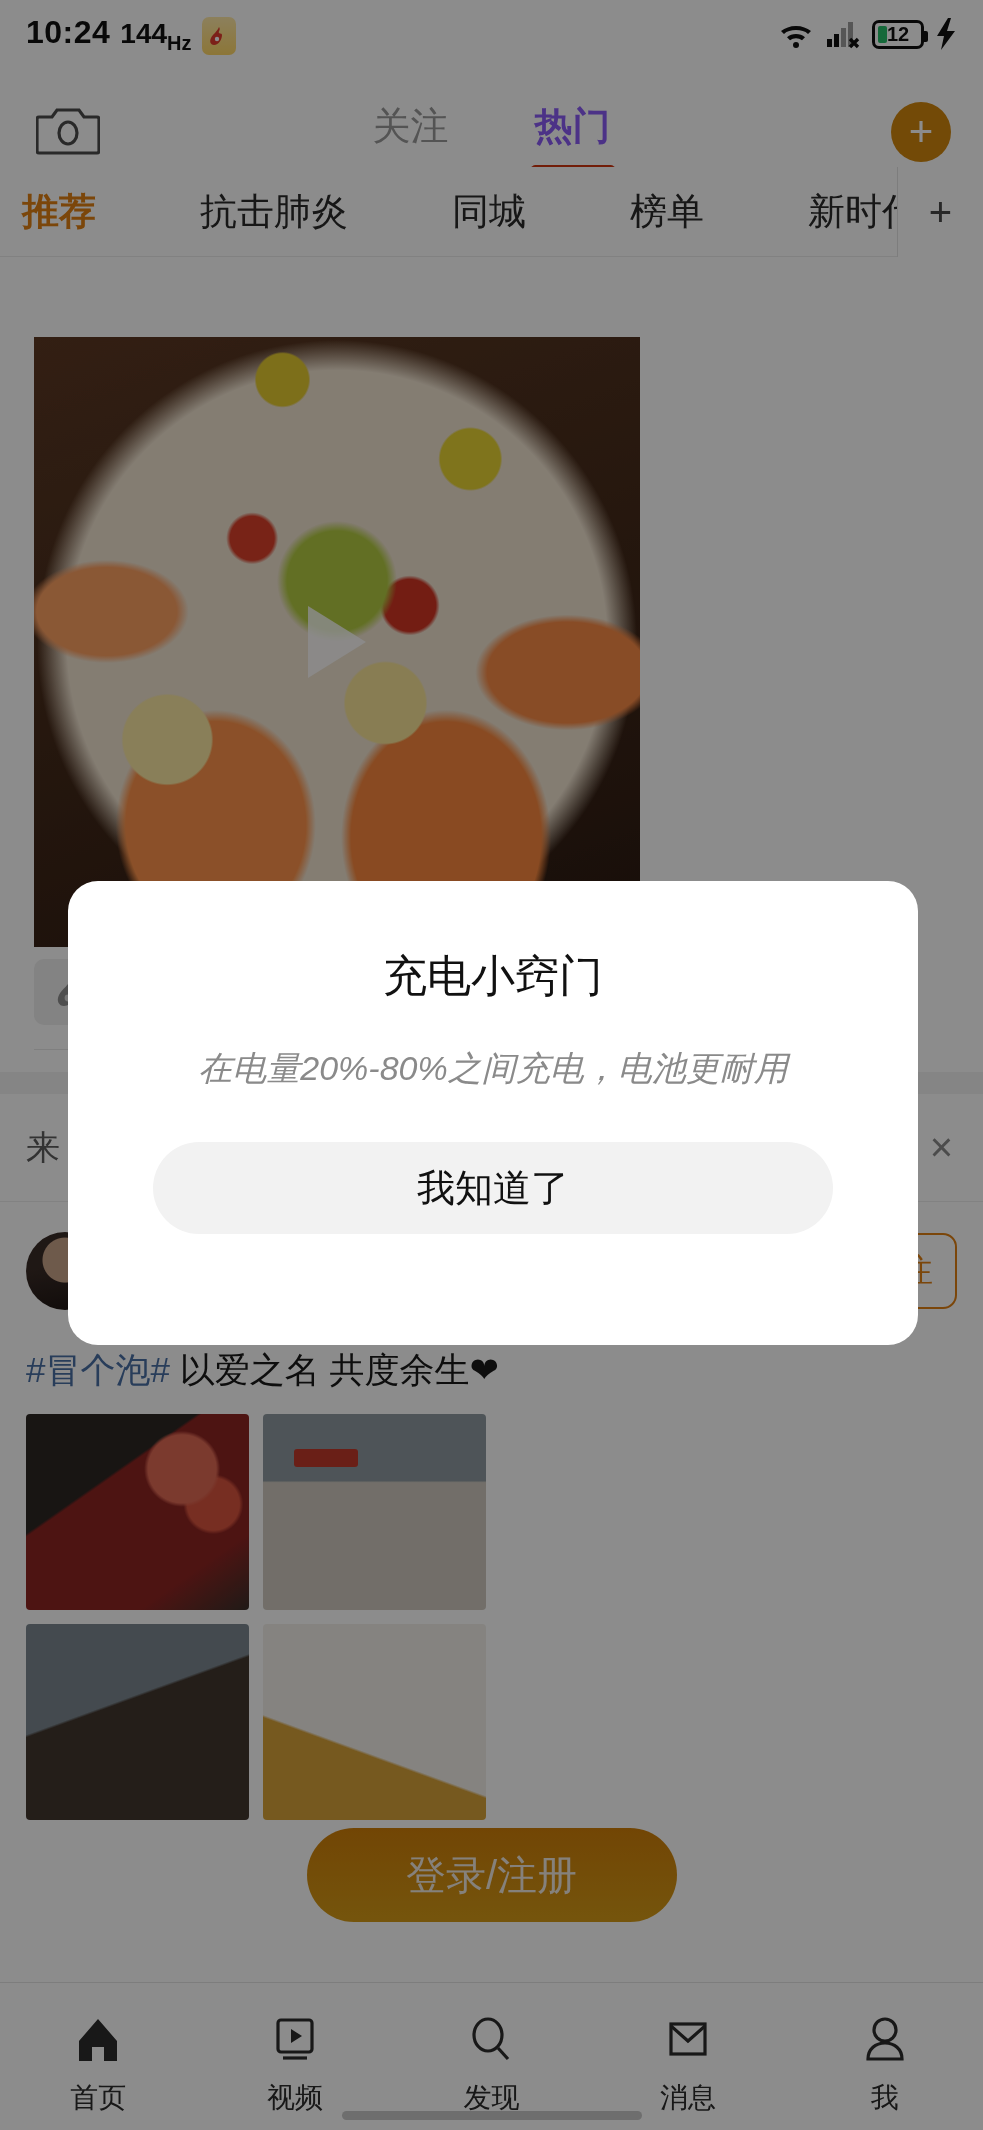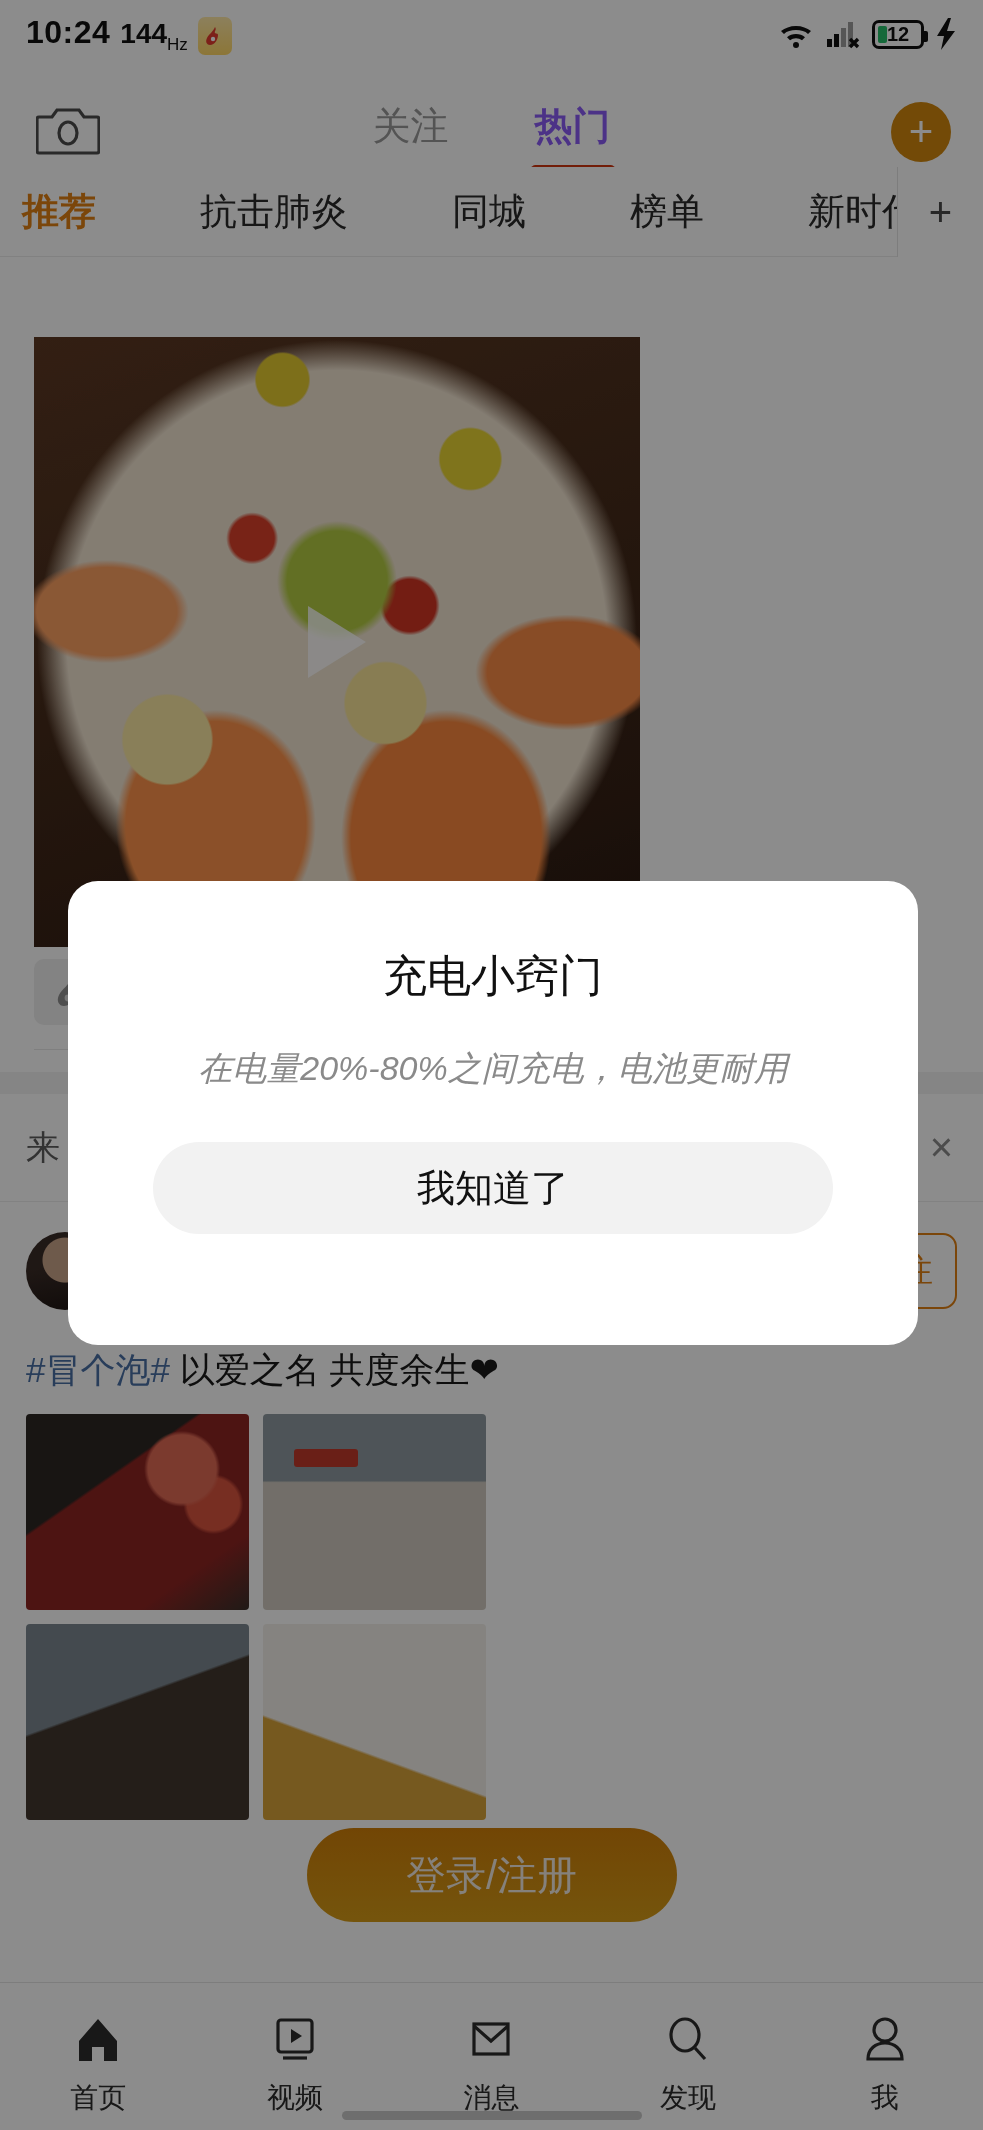--- a/index.html
+++ b/index.html
@@ -17,21 +17,21 @@
   
   .statusbar {
     position:absolute; top:0; left:0; width:983px; height:68px;
     display:flex; align-items:center; justify-content:space-between;
     padding:16px 26px;
     background:#ffffff;
   }
   .sb-left { display:flex; align-items:baseline; gap:10px; }
   .sb-time { font-size:32px; font-weight:700; color:#111; letter-spacing:.5px; }
   .sb-hz { font-size:28px; font-weight:700; color:#111; }
-  .sb-hz sub { font-size:17px; font-weight:400; }
+  .sb-hz sub { font-size:20px; font-weight:700; }
   .sb-weibo {
     width:34px; height:38px; border-radius:7px;
     background:linear-gradient(180deg,#ffe9a8,#ffd766);
     display:flex; align-items:center; justify-content:center;
     position:relative; top:4px;
   }
   .sb-weibo svg { display:block; }
   .sb-right { display:flex; align-items:center; gap:11px; }
   .sb-right svg { display:block; }
   .battery {
@@ -344,34 +344,34 @@
             <rect x="8" y="5" width="34" height="32" rx="3" fill="none" stroke="#2c2c2c" stroke-width="3.2"></rect>
             <path d="M21 14l11 7-11 7z" fill="#2c2c2c"></path>
             <path d="M13 43h24" stroke="#2c2c2c" stroke-width="3.2"></path>
           </svg>
       </span>
       <span class="bn-label">视频</span>
     </span>
     <span class="bn-item">
       <span>
         <svg width="50" height="50" viewBox="0 0 50 50">
+            <ellipse cx="22" cy="20" rx="14" ry="16" fill="none" stroke="#2c2c2c" stroke-width="3.2"></ellipse>
+            <path d="M32 33l10 11" stroke="#2c2c2c" stroke-width="3.2" fill="none"></path>
+          </svg>
+      </span>
+      <span class="bn-label">发现</span>
+    </span>
+    <span class="bn-item">
+      <span>
+        <svg width="50" height="50" viewBox="0 0 50 50">
             <rect x="8" y="9" width="34" height="30" fill="none" stroke="#2c2c2c" stroke-width="3.2"></rect>
             <path d="M8 11l17 15 17-15" fill="none" stroke="#2c2c2c" stroke-width="3.2"></path>
           </svg>
       </span>
       <span class="bn-label">消息</span>
-    </span>
-    <span class="bn-item">
-      <span>
-        <svg width="50" height="50" viewBox="0 0 50 50">
-            <ellipse cx="22" cy="20" rx="14" ry="16" fill="none" stroke="#2c2c2c" stroke-width="3.2"></ellipse>
-            <path d="M32 33l10 11" stroke="#2c2c2c" stroke-width="3.2" fill="none"></path>
-          </svg>
-      </span>
-      <span class="bn-label">发现</span>
     </span>
     <span class="bn-item">
       <span>
         <svg width="50" height="50" viewBox="0 0 50 50">
             <circle cx="25" cy="15" r="11" fill="none" stroke="#2c2c2c" stroke-width="3.2"></circle>
             <path d="M8 44c0-10 7.6-16 17-16s17 6 17 16z" fill="none" stroke="#2c2c2c" stroke-width="3.2"></path>
           </svg>
       </span>
       <span class="bn-label">我</span>
     </span>

